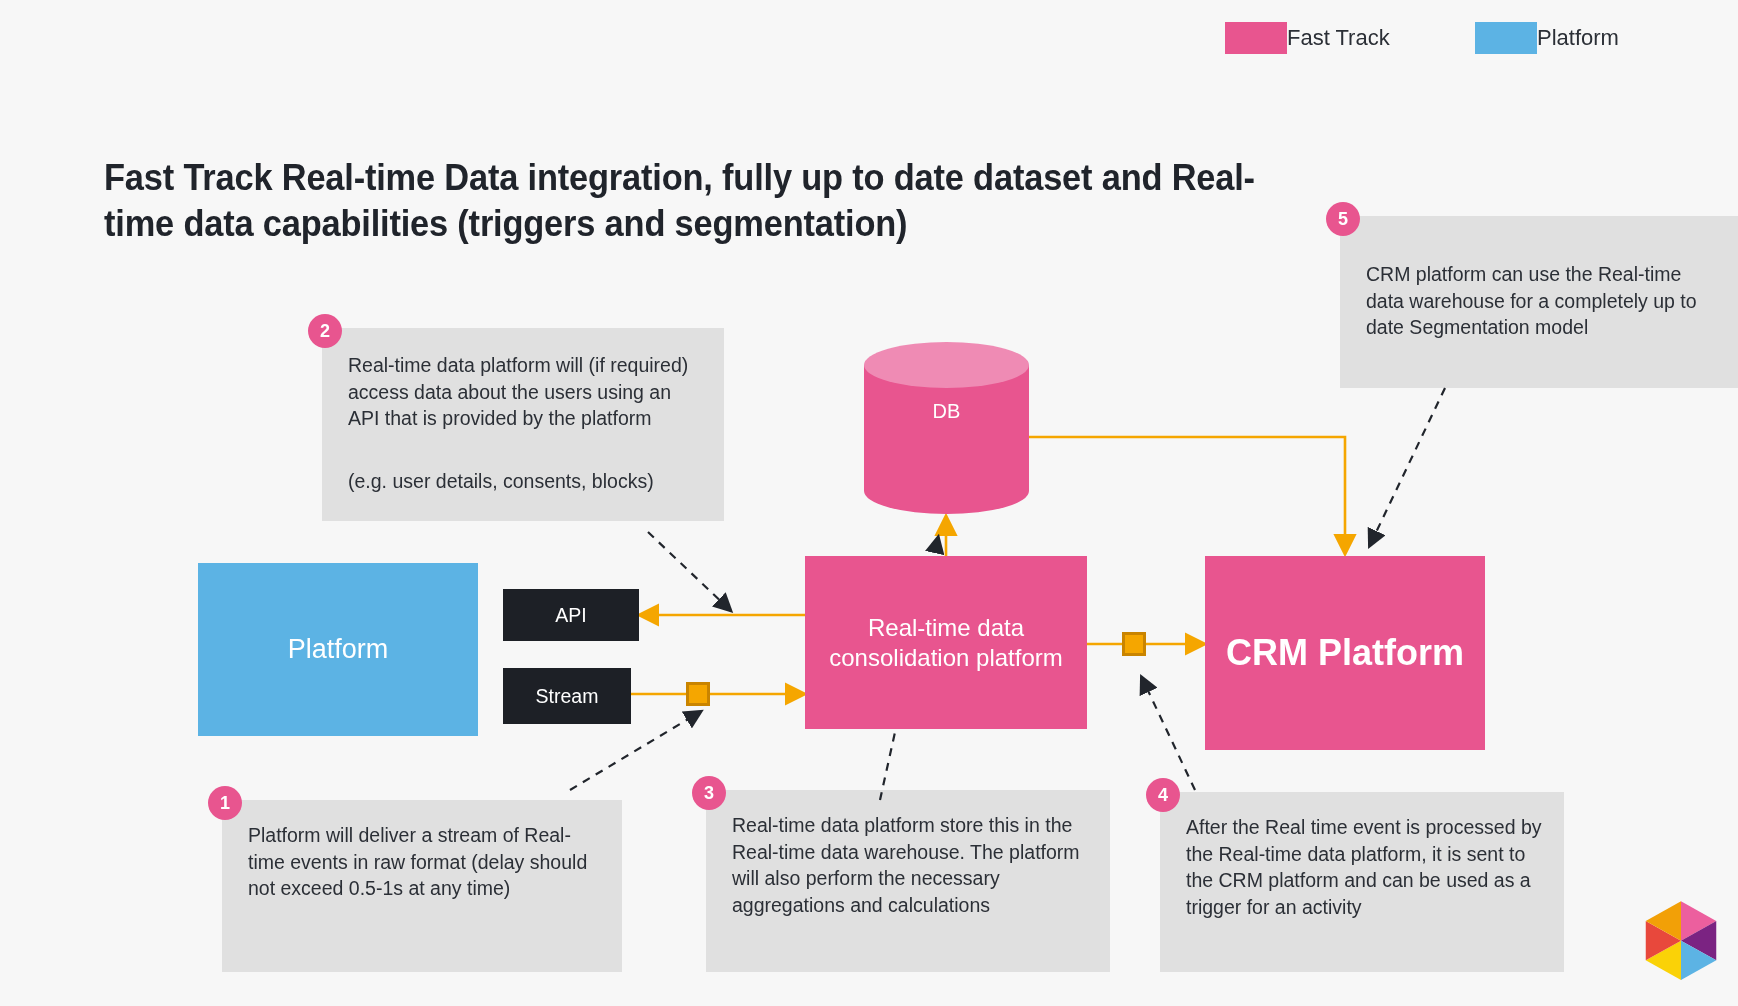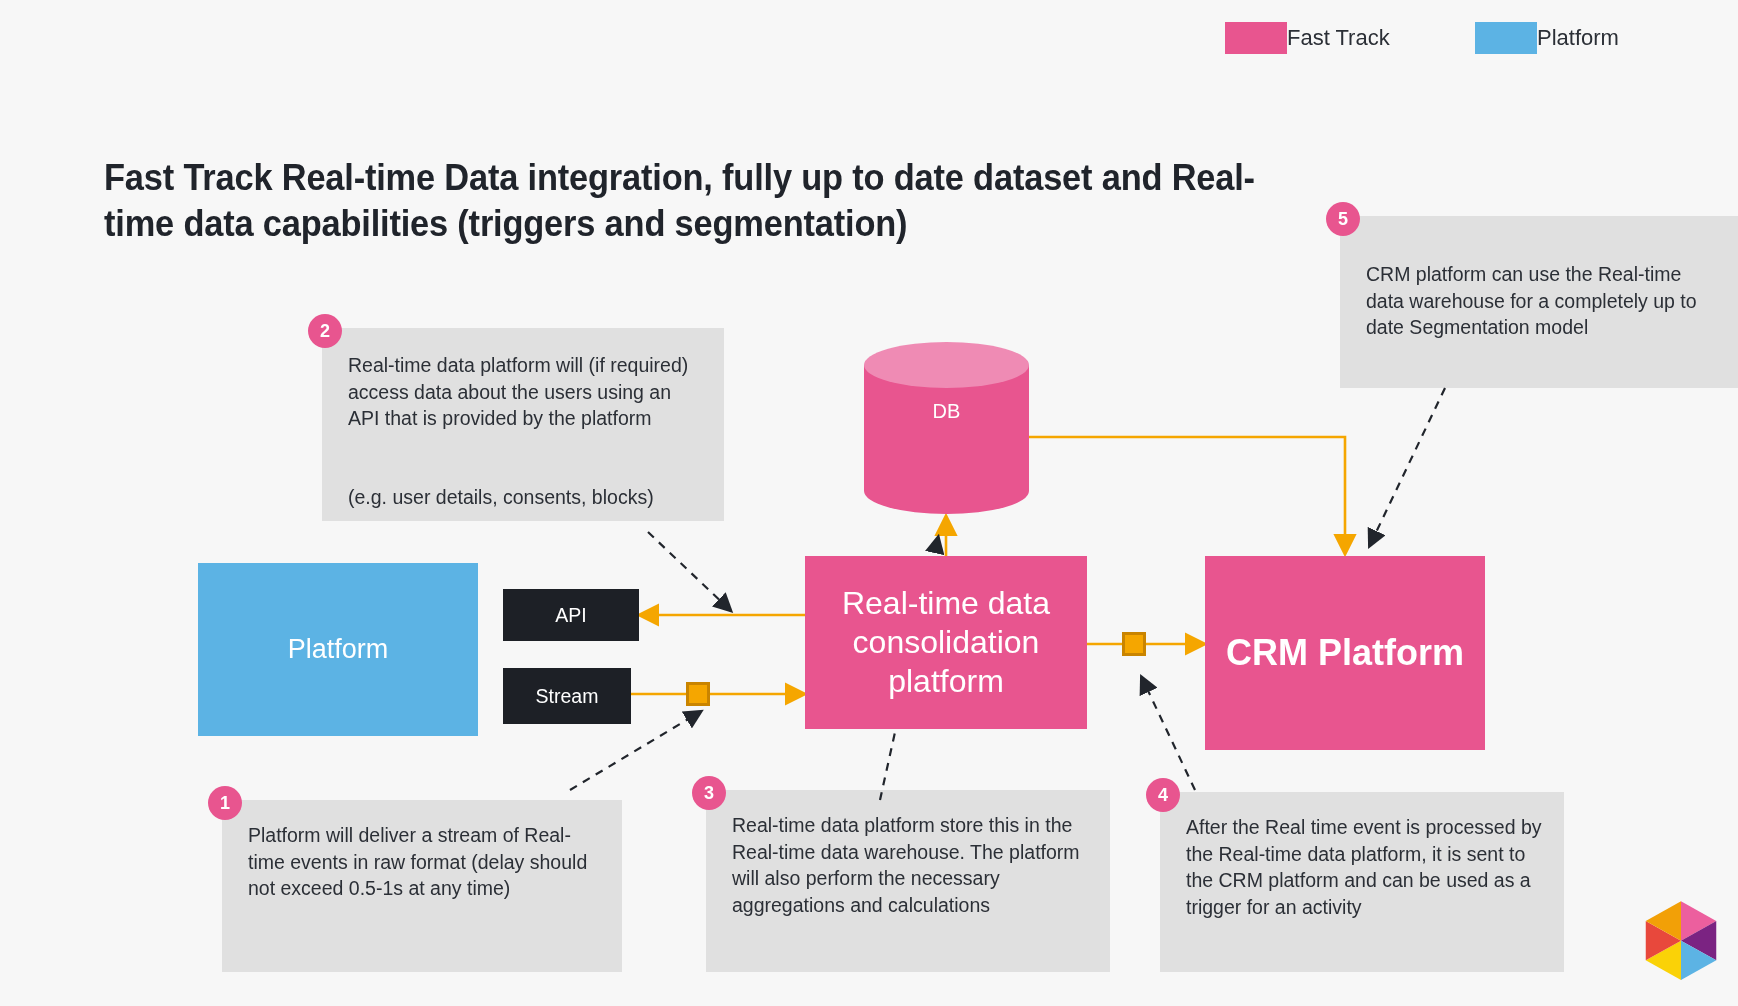--- a/index.html
+++ b/index.html
@@ -41,21 +41,21 @@
   }
   .badge{
     position:absolute;width:34px;height:34px;border-radius:50%;
     background:#e8558f;color:#ffffff;font-size:18px;font-weight:bold;
     display:flex;align-items:center;justify-content:center;
     z-index:5;
   }
 
   #callout-2{left:322px;top:328px;width:402px;height:193px;}
   #callout-2 .txt.a{top:24px;}
-  #callout-2 .txt.b{top:156px;}
+  #callout-2 .txt.b{top:140px;}
   #badge-2{left:308px;top:314px;}
 
   #callout-5{left:1340px;top:216px;width:404px;height:172px;}
   #callout-5 .txt.a{top:45px;}
   #badge-5{left:1326px;top:202px;}
 
   #callout-1{left:222px;top:800px;width:400px;height:172px;}
   #callout-1 .txt.a{top:22px;}
   #badge-1{left:208px;top:786px;}
 
@@ -63,21 +63,21 @@
   #callout-3 .txt.a{top:22px;}
   #badge-3{left:692px;top:776px;}
 
   #callout-4{left:1160px;top:792px;width:404px;height:180px;}
   #callout-4 .txt.a{top:22px;}
   #badge-4{left:1146px;top:778px;}
 
   
   .node{position:absolute;box-sizing:border-box;display:flex;align-items:center;justify-content:center;text-align:center;color:#ffffff;}
   #node-platform{left:198px;top:563px;width:280px;height:173px;background:#5cb3e4;font-size:27px;}
-  #node-consolidation{left:805px;top:556px;width:282px;height:173px;background:#e8558f;font-size:32px;line-height:1.22;}
+  #node-consolidation{left:805px;top:556px;width:282px;height:173px;background:#e8558f;font-size:24px;line-height:1.22;}
   #node-crm{left:1205px;top:556px;width:280px;height:194px;background:#e8558f;font-size:36px;font-weight:bold;}
 
   .chip{position:absolute;background:#1d2026;color:#ffffff;display:flex;align-items:center;justify-content:center;font-size:19.5px;box-sizing:border-box;}
   #chip-api{left:503px;top:589px;width:136px;height:52px;}
   #chip-stream{left:503px;top:668px;width:128px;height:56px;}
 
   
   #node-db{position:absolute;left:864px;top:342px;width:165px;height:172px;}
   #node-db .body{position:absolute;left:0;top:23px;width:165px;height:126px;background:#e8558f;}
   #node-db .top{position:absolute;left:0;top:0;width:165px;height:46px;border-radius:50%;background:#ef8bb4;}

